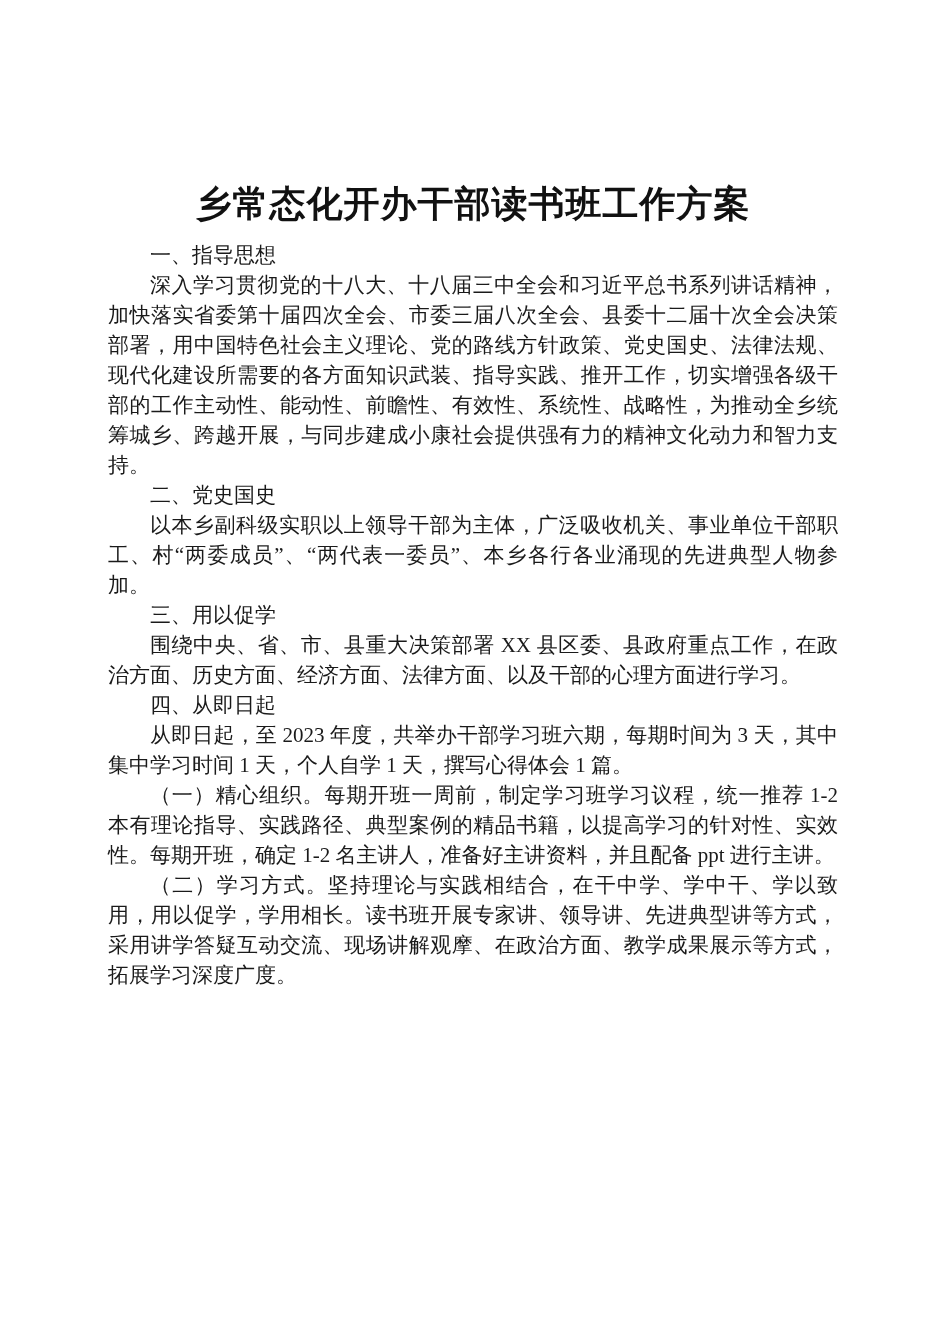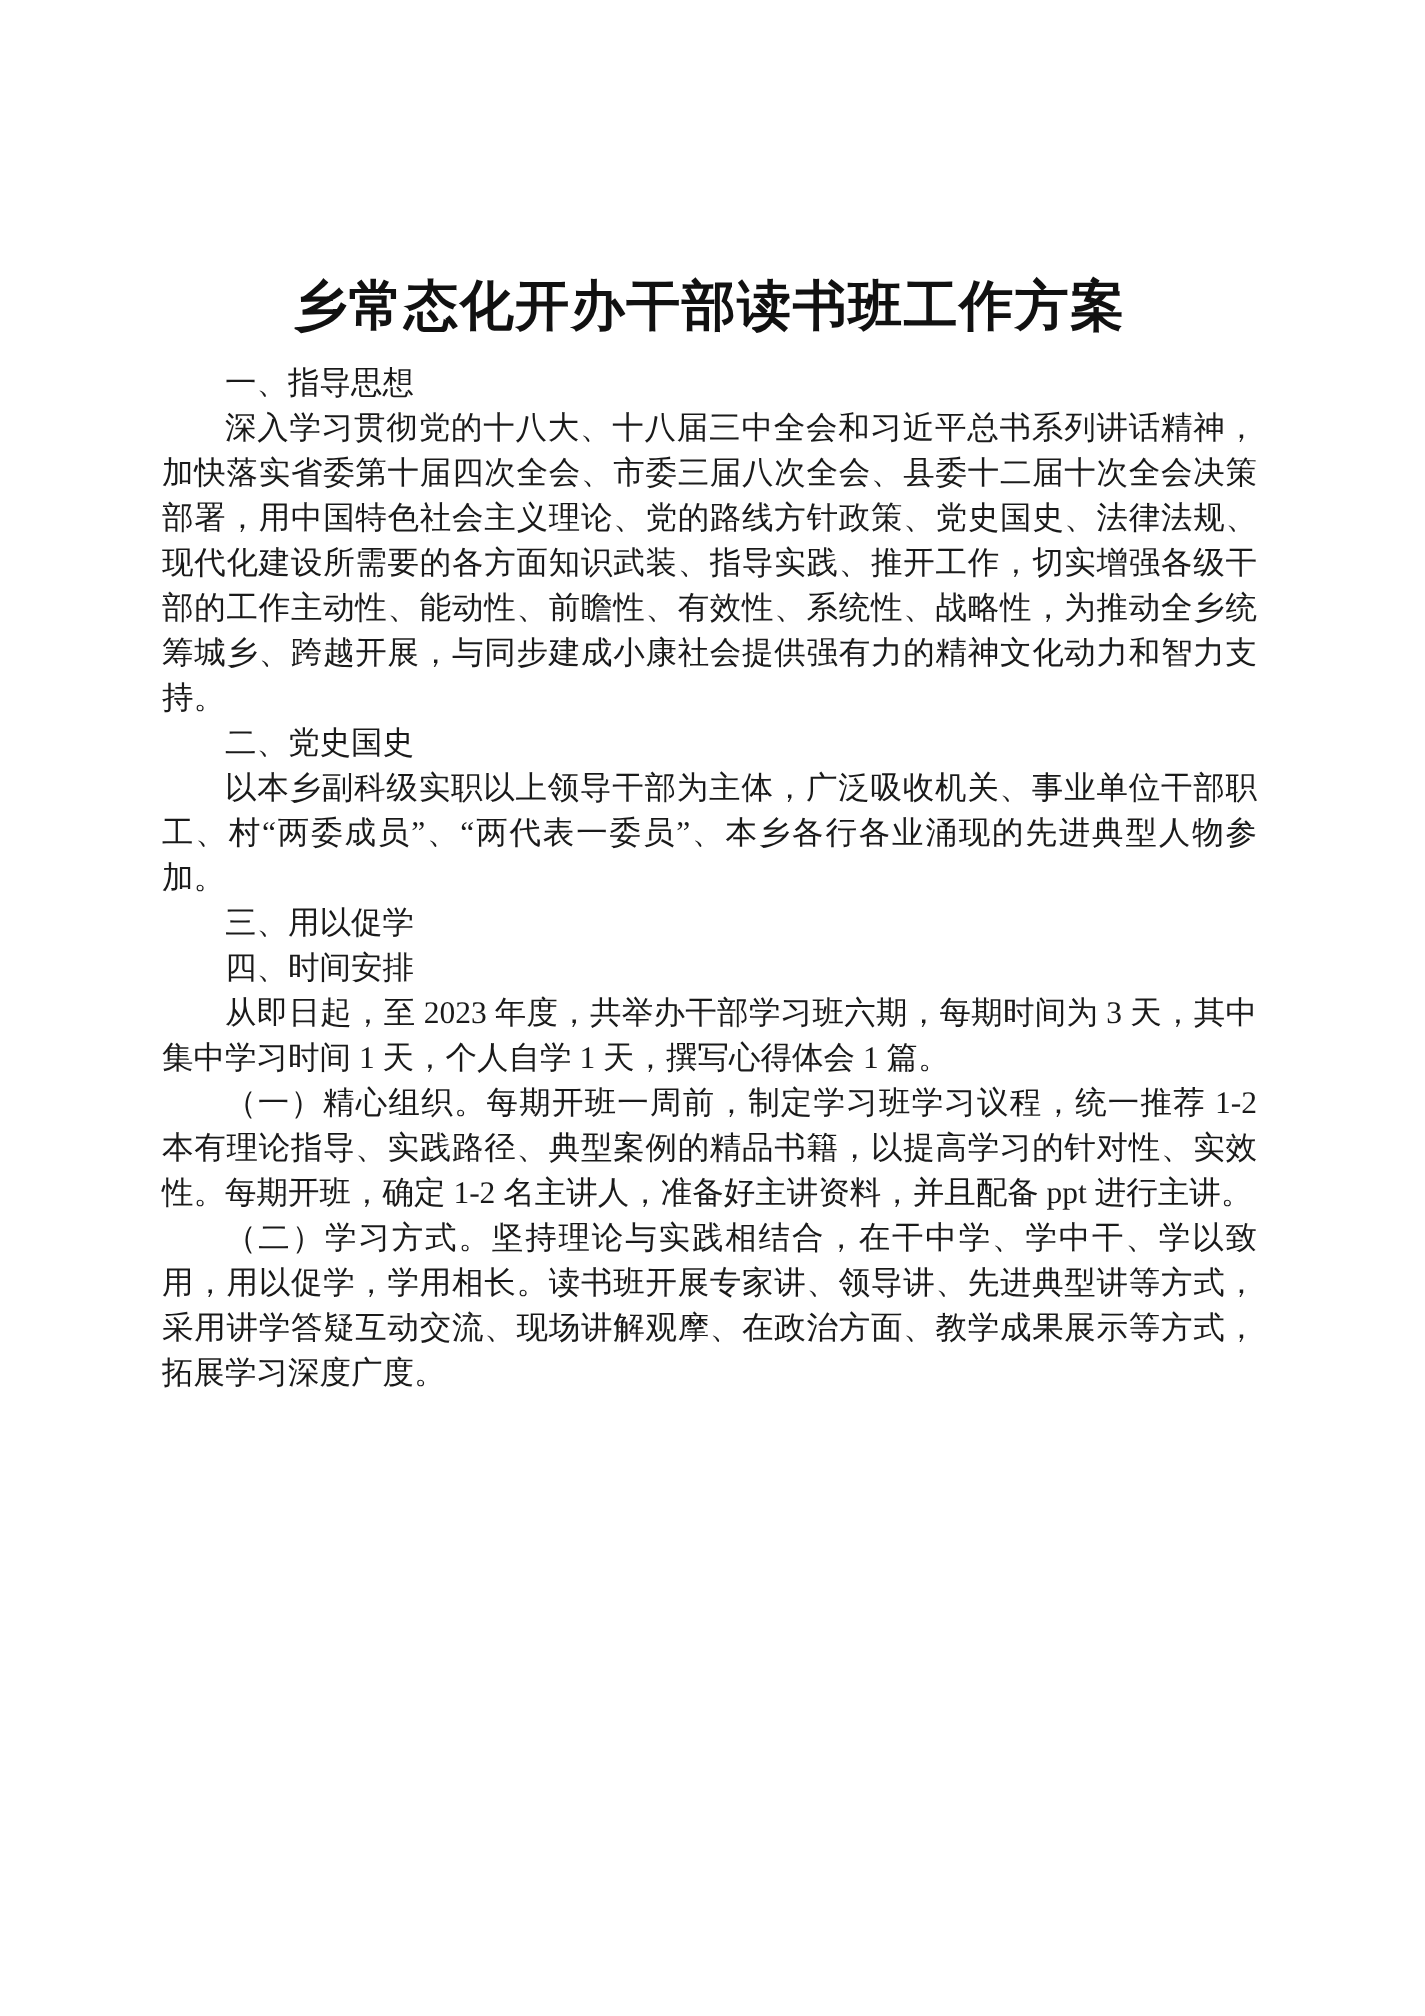--- a/index.html
+++ b/index.html
@@ -59,22 +59,23 @@
   <div class="content">
     <h1 class="doc-title">乡常态化开办干部读书班工作方案</h1>
 
     <p class="para">一、指导思想</p>
     <p class="para">深入学习贯彻党的十八大、十八届三中全会和习近平总书系列讲话精神，加快落实省委第十届四次全会、市委三届八次全会、县委十二届十次全会决策部署，用中国特色社会主义理论、党的路线方针政策、党史国史、法律法规、现代化建设所需要的各方面知识武装、指导实践、推开工作，切实增强各级干部的工作主动性、能动性、前瞻性、有效性、系统性、战略性，为推动全乡统筹城乡、跨越开展，与同步建成小康社会提供强有力的精神文化动力和智力支持。</p>
 
     <p class="para">二、党史国史</p>
     <p class="para">以本乡副科级实职以上领导干部为主体，广泛吸收机关、事业单位干部职工、村“两委成员”、“两代表一委员”、本乡各行各业涌现的先进典型人物参加。</p>
 
     <p class="para">三、用以促学</p>
+    <p class="para">围绕中央、省、市、县重大决策部署 XX 县区委、县政府重点工作，在政治方面、历史方面、经济方面、法律方面、以及干部的心理方面进行学习。</p>
 
-    <p class="para">四、时间安排</p>
+    <p class="para">四、从即日起</p>
     <p class="para">从即日起，至 2023 年度，共举办干部学习班六期，每期时间为 3 天，其中集中学习时间 1 天，个人自学 1 天，撰写心得体会 1 篇。</p>
 
     <p class="para">（一）精心组织。每期开班一周前，制定学习班学习议程，统一推荐 1-2 本有理论指导、实践路径、典型案例的精品书籍，以提高学习的针对性、实效性。每期开班，确定 1-2 名主讲人，准备好主讲资料，并且配备 ppt 进行主讲。</p>
     <p class="para">（二）学习方式。坚持理论与实践相结合，在干中学、学中干、学以致用，用以促学，学用相长。读书班开展专家讲、领导讲、先进典型讲等方式，采用讲学答疑互动交流、现场讲解观摩、在政治方面、教学成果展示等方式，拓展学习深度广度。</p>
   </div>
 
   <div class="footer">
     <span class="page-number">第1页</span>
     <span class="page-total">共2页</span>
   </div>

